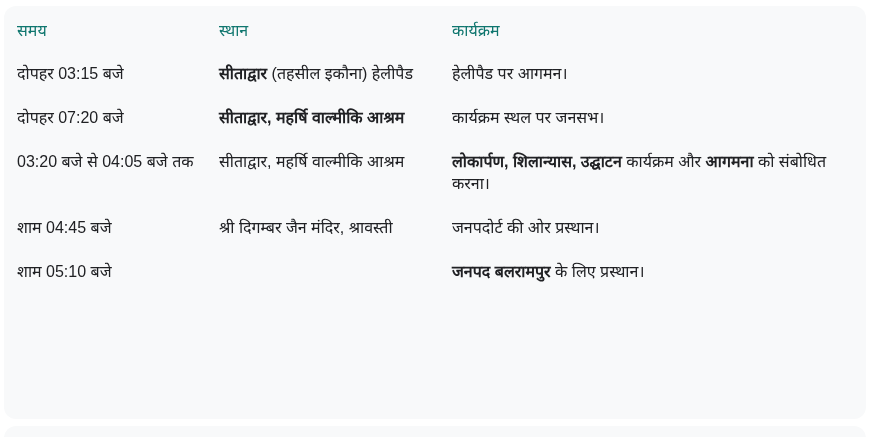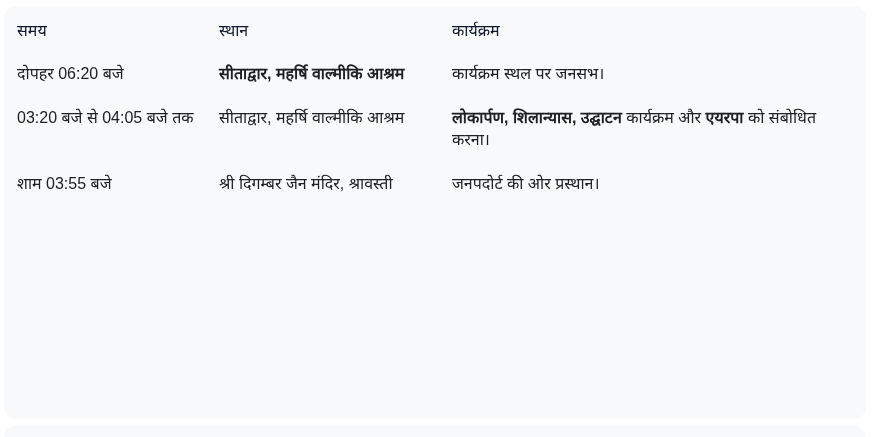--- a/index.html
+++ b/index.html
@@ -33,21 +33,21 @@
     line-height: 22px;
     color: #202124;
   }
   table.schedule col.c1 { width: 202px; }
   table.schedule col.c2 { width: 233px; }
   table.schedule col.c3 { width: auto; }
   table.schedule th {
     text-align: left;
     font-weight: 400;
     padding: 14px 8px 10px 0;
-    color: #0f172a;
+    color: #0f766e;
   }
   table.schedule td {
     vertical-align: top;
     padding: 11px 10px 11px 0;
   }
   table.schedule b { font-weight: 700; }
 </style>
 </head>
 <body>
 
@@ -60,31 +60,41 @@
     </colgroup>
     <thead>
       <tr>
         <th>समय</th>
         <th>स्थान</th>
         <th>कार्यक्रम</th>
       </tr>
     </thead>
     <tbody>
         <tr>
-          <td><span>दोपहर 06:20 बजे</span></td>
+          <td><span>दोपहर 03:15 बजे</span></td>
+          <td><b>सीताद्वार</b><span> (तहसील इकौना) हेलीपैड</span></td>
+          <td><span>हेलीपैड पर आगमन।</span></td>
+        </tr>
+        <tr>
+          <td><span>दोपहर 07:20 बजे</span></td>
           <td><b>सीताद्वार, महर्षि वाल्मीकि आश्रम</b></td>
           <td><span>कार्यक्रम स्थल पर जनसभ।</span></td>
         </tr>
         <tr>
           <td><span>03:20 बजे से 04:05 बजे तक</span></td>
           <td><span>सीताद्वार, महर्षि वाल्मीकि आश्रम</span></td>
-          <td><b>लोकार्पण, शिलान्यास, उद्घाटन</b><span> कार्यक्रम और </span><b>एयरपा</b><span> को संबोधित करना।</span></td>
+          <td><b>लोकार्पण, शिलान्यास, उद्घाटन</b><span> कार्यक्रम और </span><b>आगमना</b><span> को संबोधित करना।</span></td>
         </tr>
         <tr>
-          <td><span>शाम 03:55 बजे</span></td>
+          <td><span>शाम 04:45 बजे</span></td>
           <td><span>श्री दिगम्बर जैन मंदिर, श्रावस्ती</span></td>
           <td><span>जनपदोर्ट की ओर प्रस्थान।</span></td>
+        </tr>
+        <tr>
+          <td><span>शाम 05:10 बजे</span></td>
+          <td></td>
+          <td><b>जनपद बलरामपुर</b><span> के लिए प्रस्थान।</span></td>
         </tr>
       </tbody>
   </table>
 </div>
 
 <div class="footer-card"></div>
 
 </body></html>

